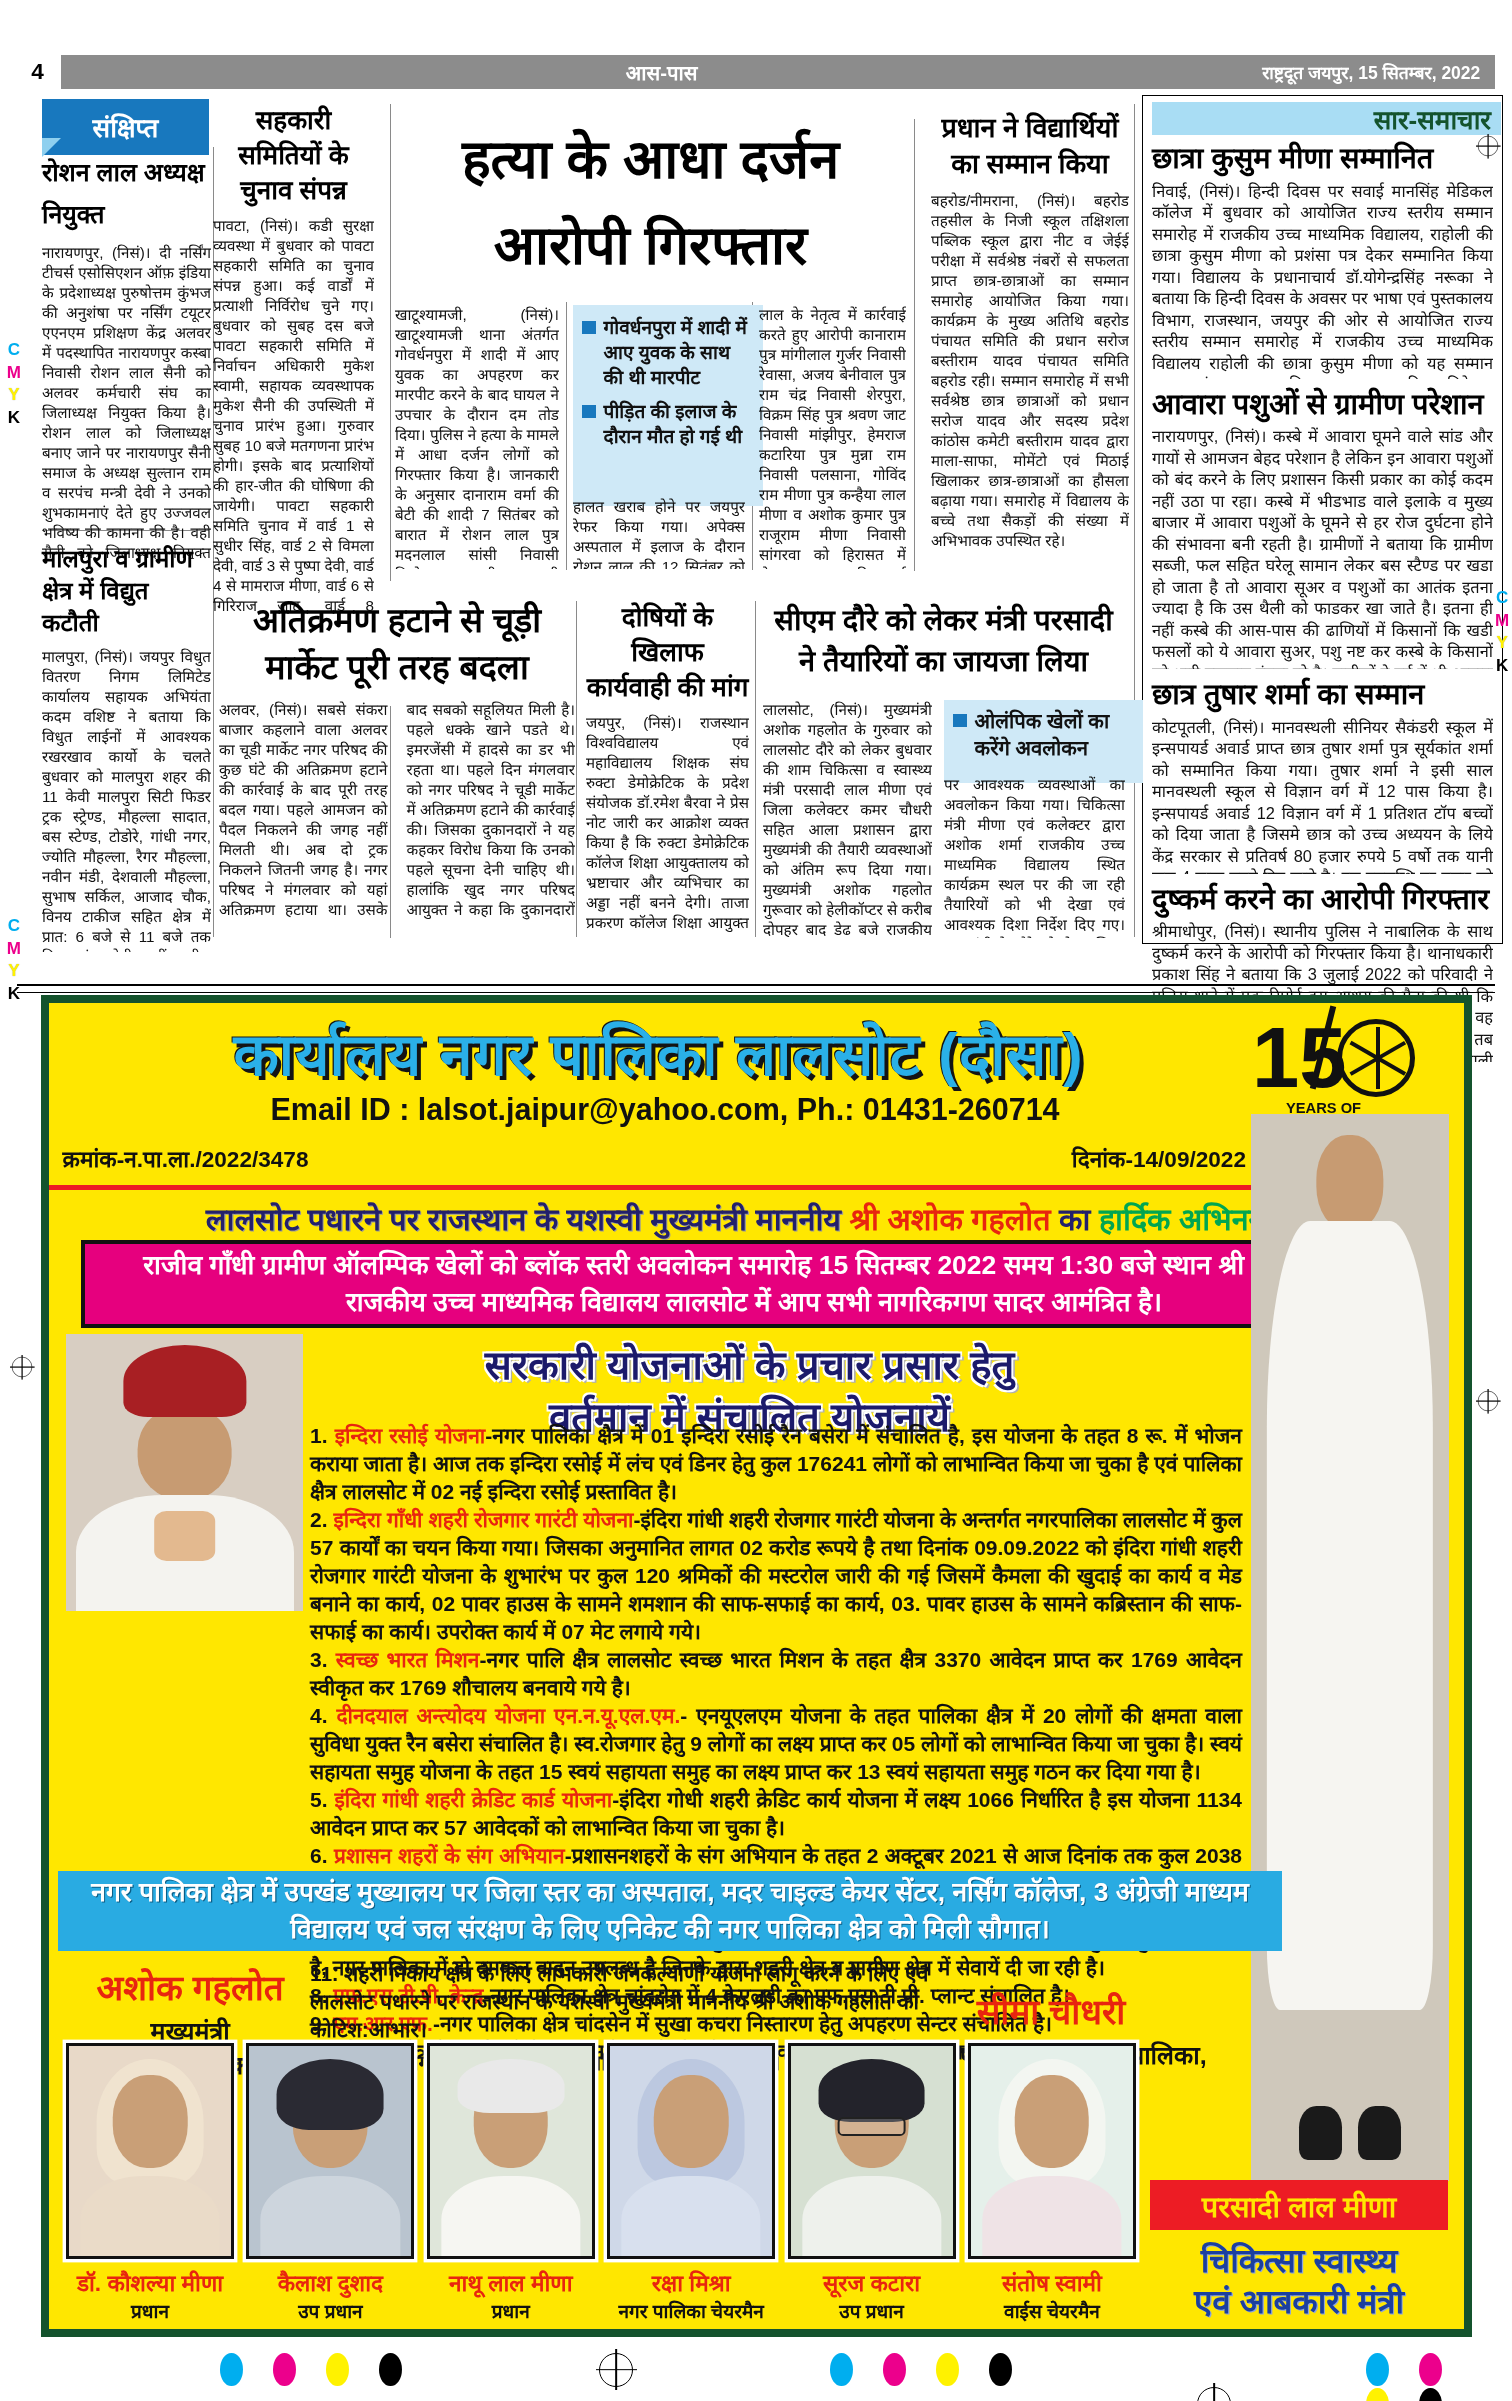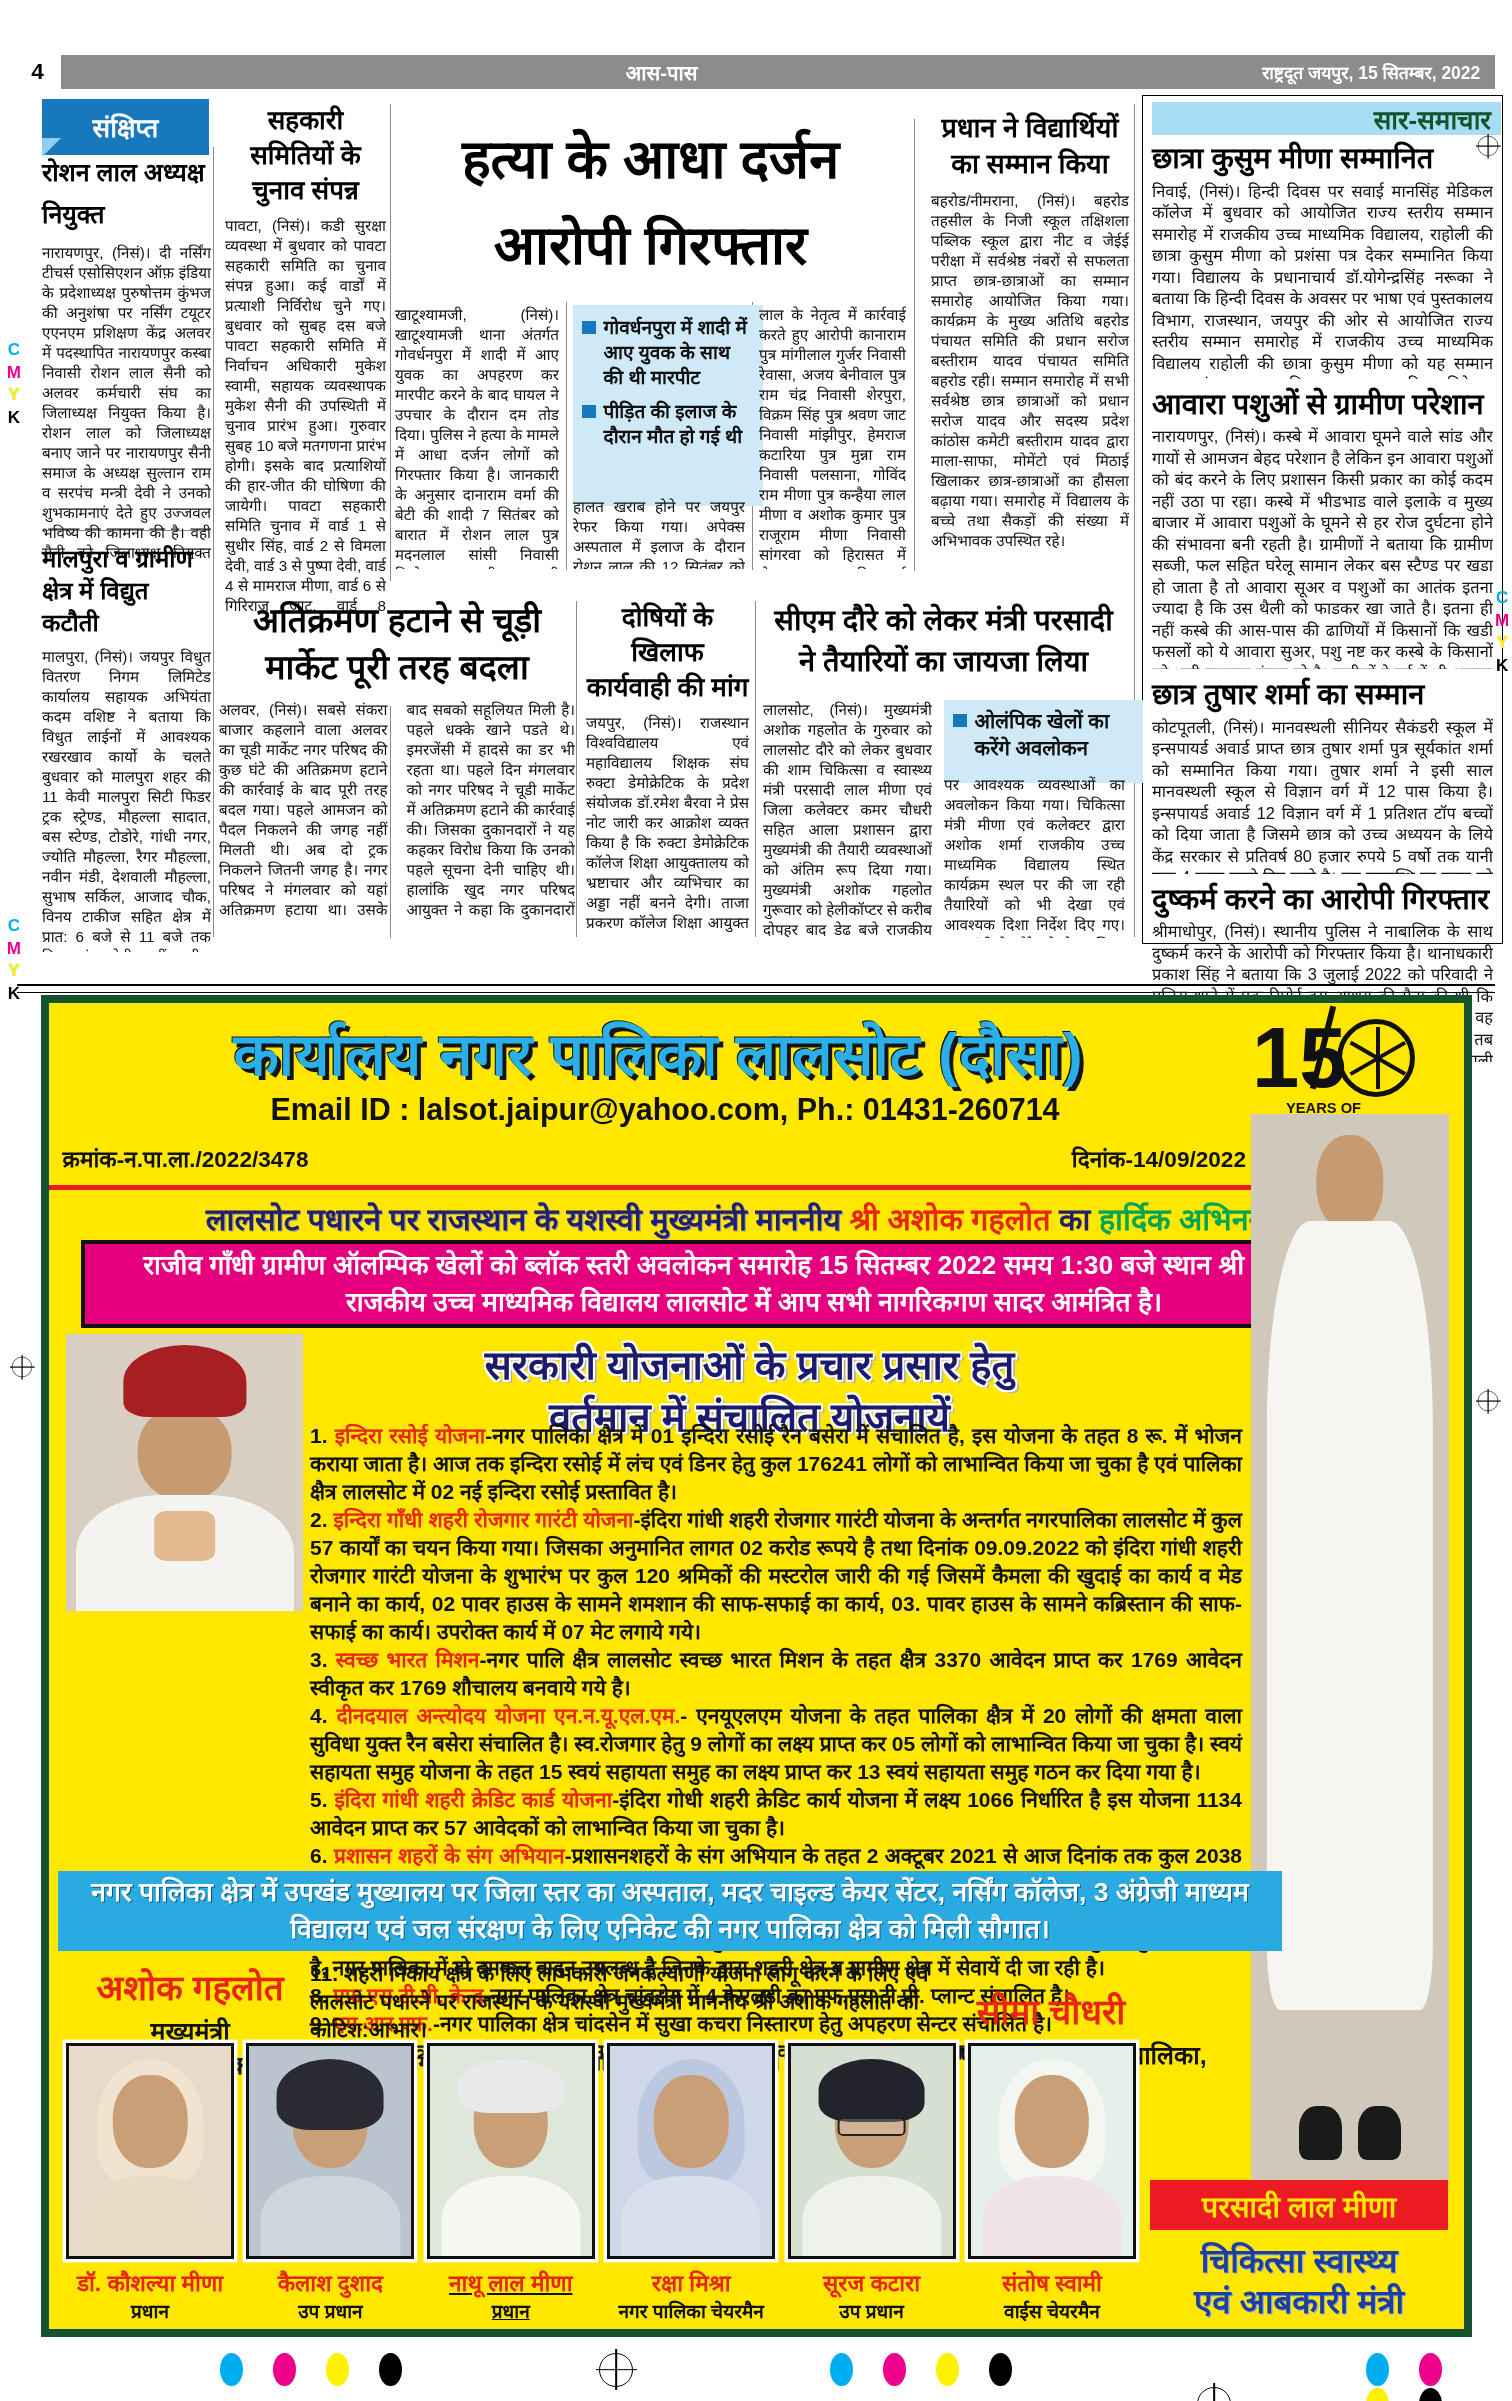--- a/index.html
+++ b/index.html
@@ -90,21 +90,21 @@
   <div class="abs" style="left:42px;top:151px;width:169px;">
     <div class="hl" style="font-size:25px;line-height:42px;">रोशन लाल अध्यक्ष नियुक्त</div>
     <div class="bt" style="margin-top:8px;height:316px;">नारायणपुर, (निसं)। दी नर्सिंग टीचर्स एसोसिएशन ऑफ़ इंडिया के प्रदेशाध्यक्ष पुरुषोत्तम कुंभज की अनुशंषा पर नर्सिंग टयूटर एएनएम प्रशिक्षण केंद्र अलवर में पदस्थापित नारायणपुर कस्बा निवासी रोशन लाल सैनी को अलवर कर्मचारी संघ का जिलाध्यक्ष नियुक्त किया है। रोशन लाल को जिलाध्यक्ष बनाए जाने पर नारायणपुर सैनी समाज के अध्यक्ष सुल्तान राम व सरपंच मन्त्री देवी ने उनको शुभकामनाएं देते हुए उज्जवल भविष्य की कामना की है। वही सैनी को जिलाध्यक्ष नियुक्त किए जाने पर कस्बे में ख़ुशी की लहर है। लोगीं ने नवनियुक्त जिलाध्यक्ष को माला व साफा पहनाकर व मिठाई खिलाकर भव्य स्वागत किया हैं।</div>
   </div>
 
   <div class="abs" style="left:42px;top:543px;width:169px;">
     <div class="hl" style="font-size:24px;line-height:32px;">मालपुरा व ग्रामीण क्षेत्र में विद्युत कटौती</div>
     <div class="bt" style="margin-top:8px;height:305px;">मालपुरा, (निसं)। जयपुर विधुत वितरण निगम लिमिटेड कार्यालय सहायक अभियंता कदम वशिष्ट ने बताया कि विधुत लाईनों में आवश्यक रखरखाव कार्यो के चलते बुधवार को मालपुरा शहर की 11 केवी मालपुरा सिटी फिडर ट्रक स्ट्रेण्ड, मौहल्ला सादात, बस स्टेण्ड, टोडोरे, गांधी नगर, ज्योति मौहल्ला, रैगर मौहल्ला, नवीन मंडी, देशवाली मौहल्ला, सुभाष सर्किल, आजाद चौक, विनय टाकीज सहित क्षेत्र में प्रात: 6 बजे से 11 बजे तक विद्युत बंद रहेगी। वहीं ग्रामीण क्षेत्र के मोरला जीएसएस से जुडे ओटोली, कुहाडा, मलिकपुर, रिण्डलिया बुजुर्ग, थली, दौराई, 11 केवी सहित आसपास के क्षेत्रों में गुरुवार प्रात: 7 बजे से दोपहर 1 बजे तक विद्युत कटौती रहेगी।</div>
   </div>
 
-  <div class="abs" style="left:225px;top:103px;width:161px;">
+  <div class="abs" style="left:213px;top:103px;width:161px;">
     <div class="hl" style="font-size:26px;line-height:35px;text-align:center;">सहकारी समितियों के चुनाव संपन्न</div>
     <div class="bt" style="margin-top:8px;height:395px;">पावटा, (निसं)। कडी सुरक्षा व्यवस्था में बुधवार को पावटा सहकारी समिति का चुनाव संपन्न हुआ। कई वार्डों में प्रत्याशी निर्विरोध चुने गए। बुधवार को सुबह दस बजे पावटा सहकारी समिति में निर्वाचन अधिकारी मुकेश स्वामी, सहायक व्यवस्थापक मुकेश सैनी की उपस्थिती में चुनाव प्रारंभ हुआ। गुरुवार सुबह 10 बजे मतगणना प्रारंभ होगी। इसके बाद प्रत्याशियों की हार-जीत की घोषिणा की जायेगी। पावटा सहकारी समिति चुनाव में वार्ड 1 से सुधीर सिंह, वार्ड 2 से विमला देवी, वार्ड 3 से पुष्पा देवी, वार्ड 4 से मामराज मीणा, वार्ड 6 से गिरिराज जाट, वार्ड 8 सोनाराम जाट, वार्ड 9 से नरपत सिंह, वार्ड 10 से बृजमोहन चौहान को निर्विरोध घोषित किया गया। वही वार्ड 5 से पांच प्रत्याशी जिनमें कमलेश चौहान, नीरज सैन, मोठूराम, राजेंद्र, हरिसिंह, वार्ड नंबर 7 से दो प्रत्याशी चेतन, विवेक, वार्ड नंबर 12 से 5 प्रत्याशी इंद्रा देवी, चौथमल, प्रमोद कुमार, महेश, राजेश मौके पर मौजूद रहे। पावटा चौकी प्रभारी दलीप मय जाप्ता सुरक्षा व्यवस्था में तैनात रहे।</div>
   </div>
 
   <div class="abs hl" style="left:395px;top:116px;width:511px;font-size:54px;line-height:86px;text-align:center;">हत्या के आधा दर्जन आरोपी गिरफ्तार</div>
 
   <div class="abs bt" style="left:395px;top:305px;width:164px;height:264px;">खाटूश्यामजी, (निसं)। खाटूश्यामजी थाना अंतर्गत गोवर्धनपुरा में शादी में आए युवक का अपहरण कर मारपीट करने के बाद घायल ने उपचार के दौरान दम तोड दिया। पुलिस ने हत्या के मामले में आधा दर्जन लोगों को गिरफ्तार किया है। जानकारी के अनुसार दानाराम वर्मा की बेटी की शादी 7 सितंबर को बारात में रोशन लाल पुत्र मदनलाल सांसी निवासी निम्बेडा थाना जीण माताजी कार लेकर आया था। उसी दौरान कानाराम व अन्य छह सात युवकों ने रोशन लाल की कार की टक्कर मारकर अपहरण कर ले गए। रोशन लाल के साथ मारपीट कर हाईवे पर बधाला की ढाणी के पास पटक कर चले गए। स्थानीय लोगों ने घायल को पलसाना सीएचसी में भर्ती करवाया।</div>
   <div class="abs bulletbox" style="left:573px;top:305px;width:172px;height:181px;padding:10.2px 9px;">
     <div class="bullet-item">
       <span class="bullet-sq"></span>
@@ -266,21 +266,21 @@
         <div class="card-frame" style="height:210px;">
             <div class="portrait" style="background:#b9c4cf;">
               <div class="head"></div>
               <div class="veil" style="background:#2a2a33;height:34%;"></div>
               <div class="torso" style="background:#cdd5dd;"></div>
             </div>
           </div>
         <div class="redname" style="font-size:22.6px;margin-top:8px;">कैलाश दुशाद</div>
         <div class="blkline" style="font-size:19px;">उप प्रधान</div>
       </div>
-      <div style="width:168px;text-decoration:underline;">
+      <div style="width:168px;">
         <div class="card-frame" style="height:210px;">
             <div class="portrait" style="background:#dfe6da;">
               <div class="head"></div>
               <div class="veil" style="background:#e9e9e9;height:26%;"></div>
               <div class="torso" style="background:#f6f6f2;"></div>
             </div>
           </div>
         <div class="redname" style="font-size:22.6px;margin-top:8px;">नाथू लाल मीणा</div>
         <div class="blkline" style="font-size:19px;">प्रधान</div>
       </div>

